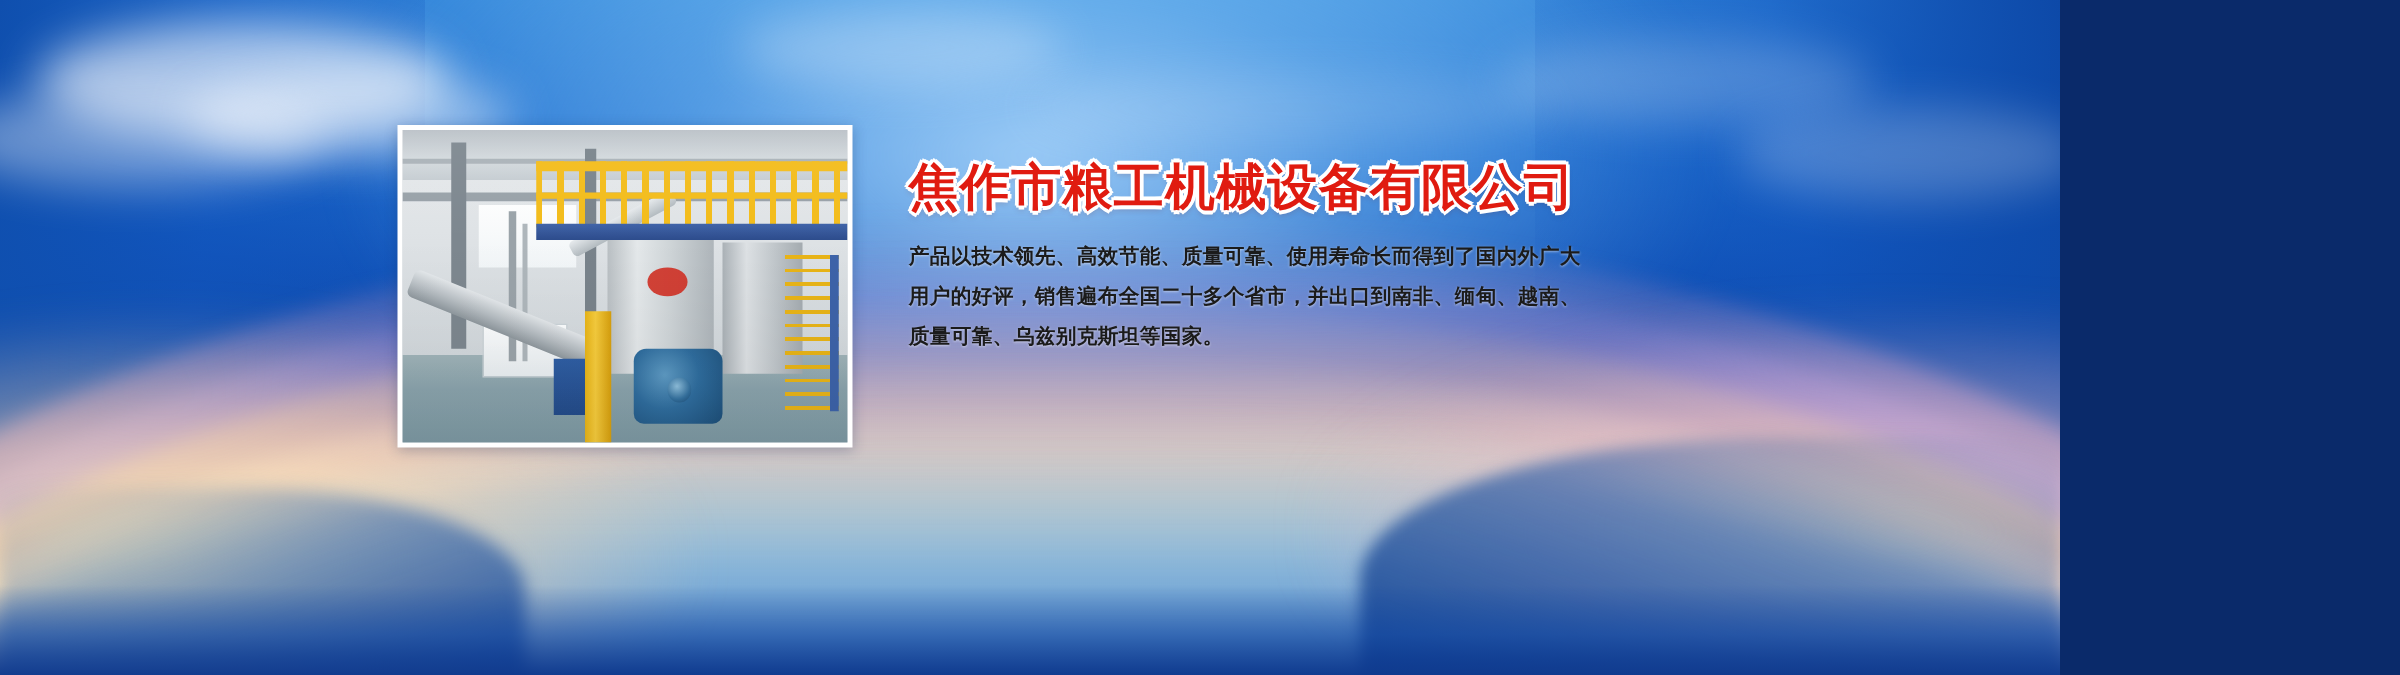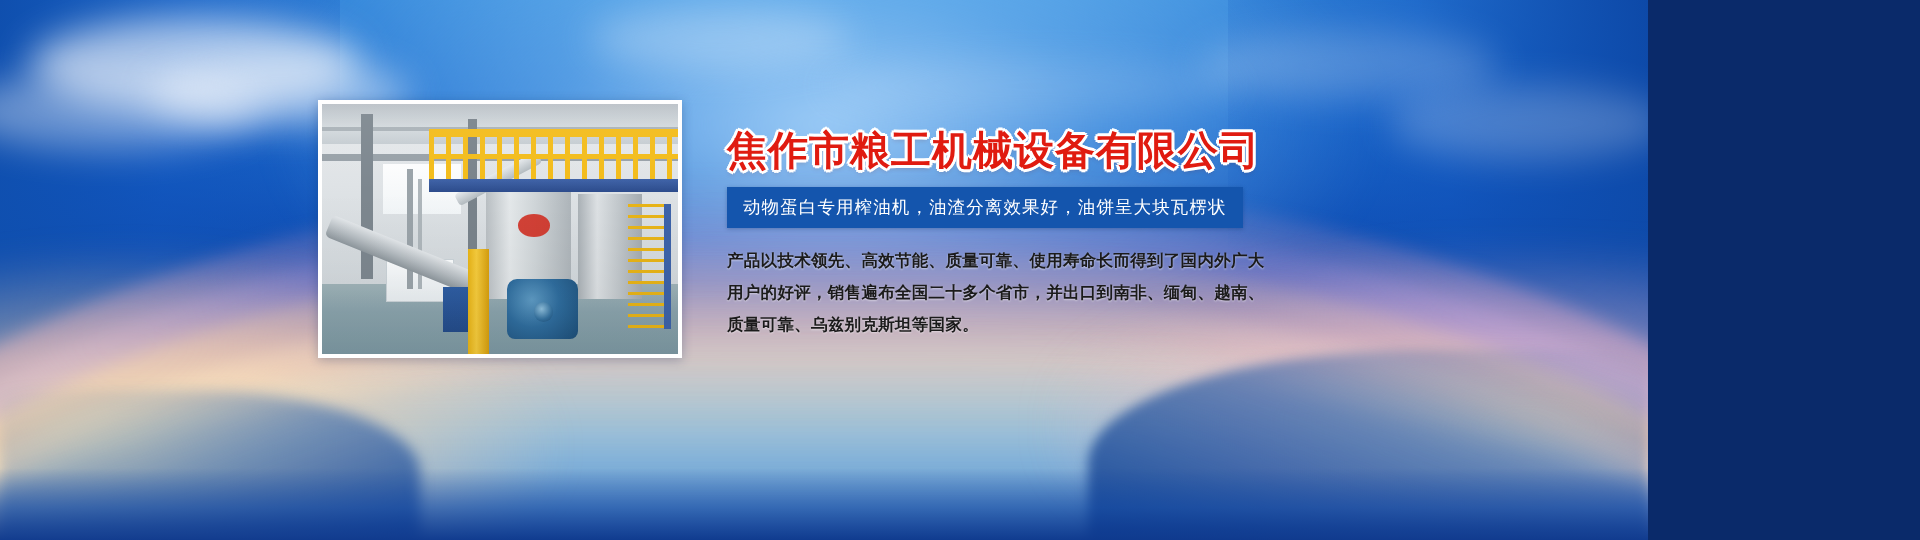--- a/index.html
+++ b/index.html
@@ -237,17 +237,16 @@
       <div class="ph-bluebox"></div>
       <div class="ph-pillar"></div>
       <div class="ph-motor"></div>
       <div class="ph-motor-hub"></div>
       <div class="ph-vig"></div>
     </div>
   </div>
 
   <div class="copy">
     <div class="headline">焦作市粮工机械设备有限公司</div>
-    <div class="subbar">动物蛋白专用榨油机，油渣分离效果好，油饼呈大块瓦楞状</div>
     <div class="para">产品以技术领先、高效节能、质量可靠、使用寿命长而得到了国内外广大用户的好评，销售遍布全国二十多个省市，并出口到南非、缅甸、越南、质量可靠、乌兹别克斯坦等国家。</div>
   </div>
 
 </div>
 
 </body></html>

